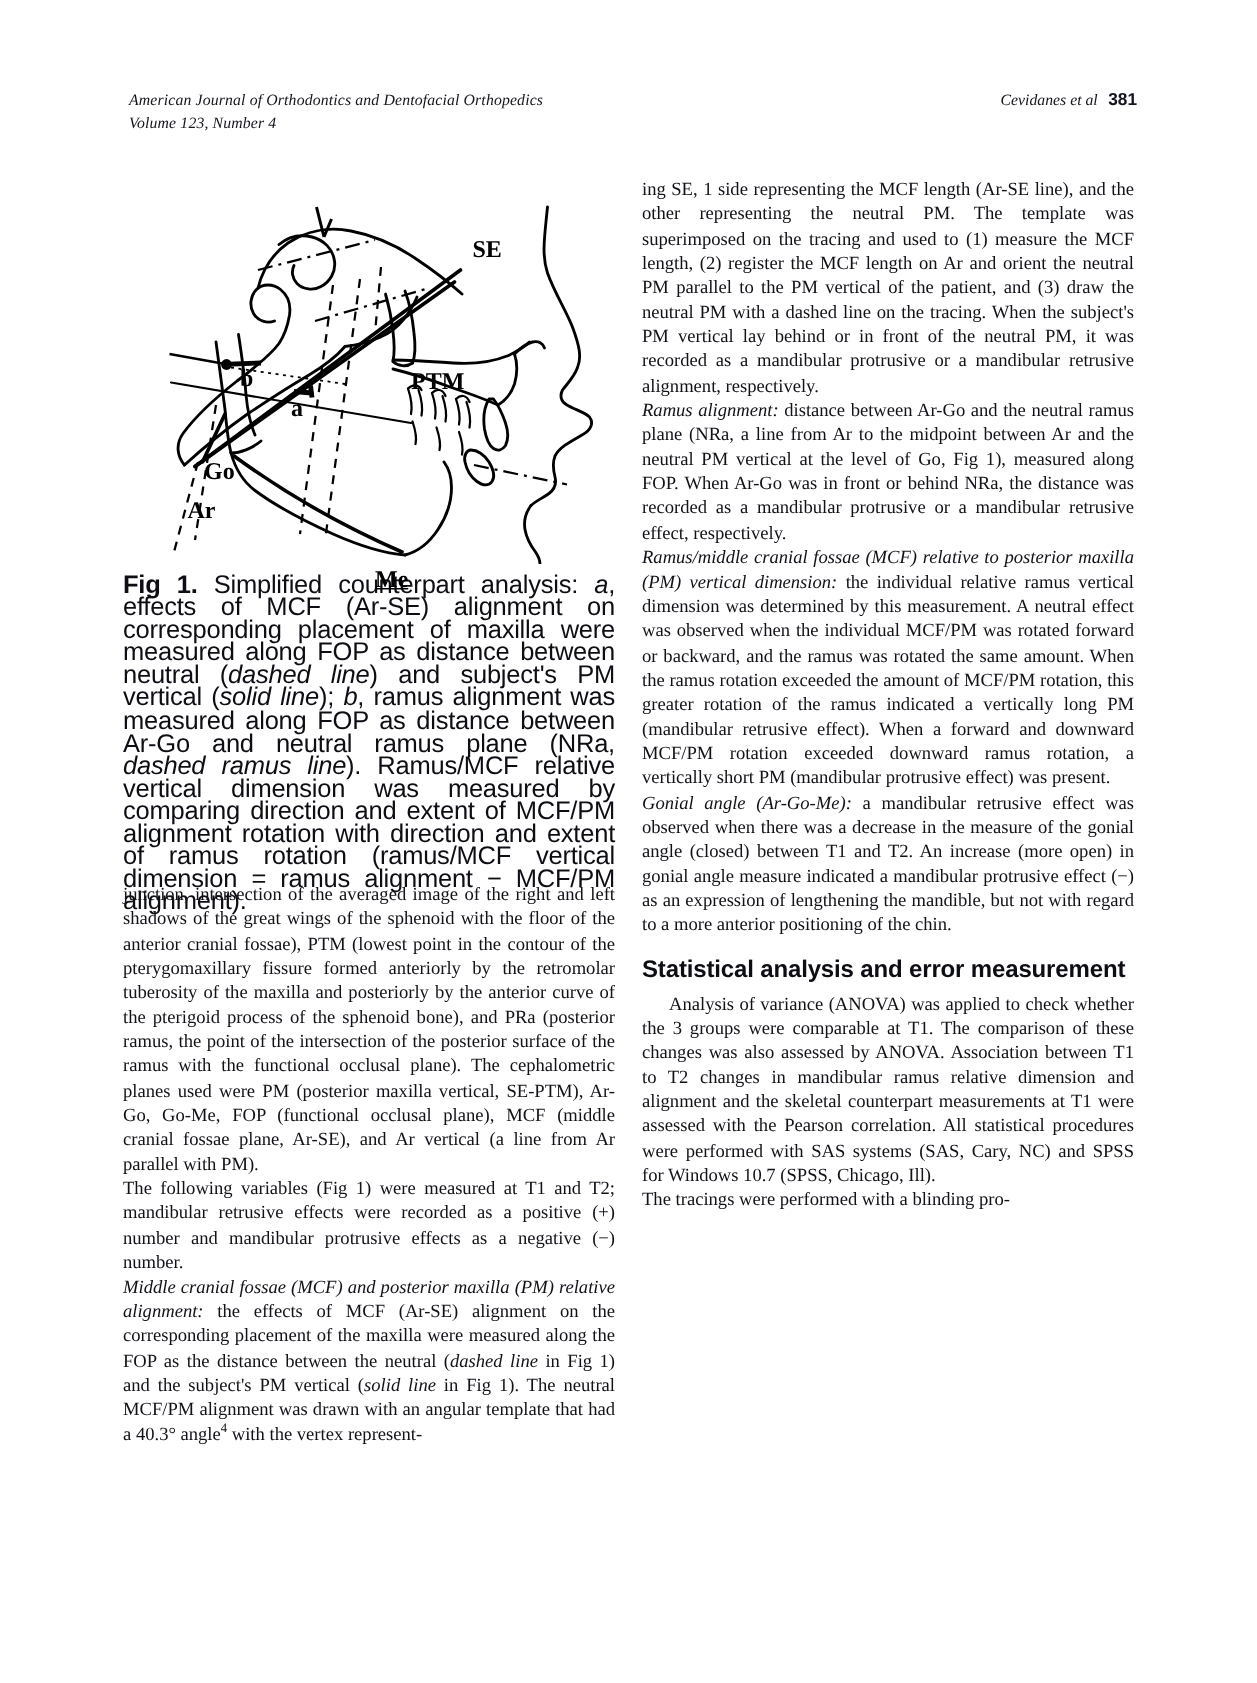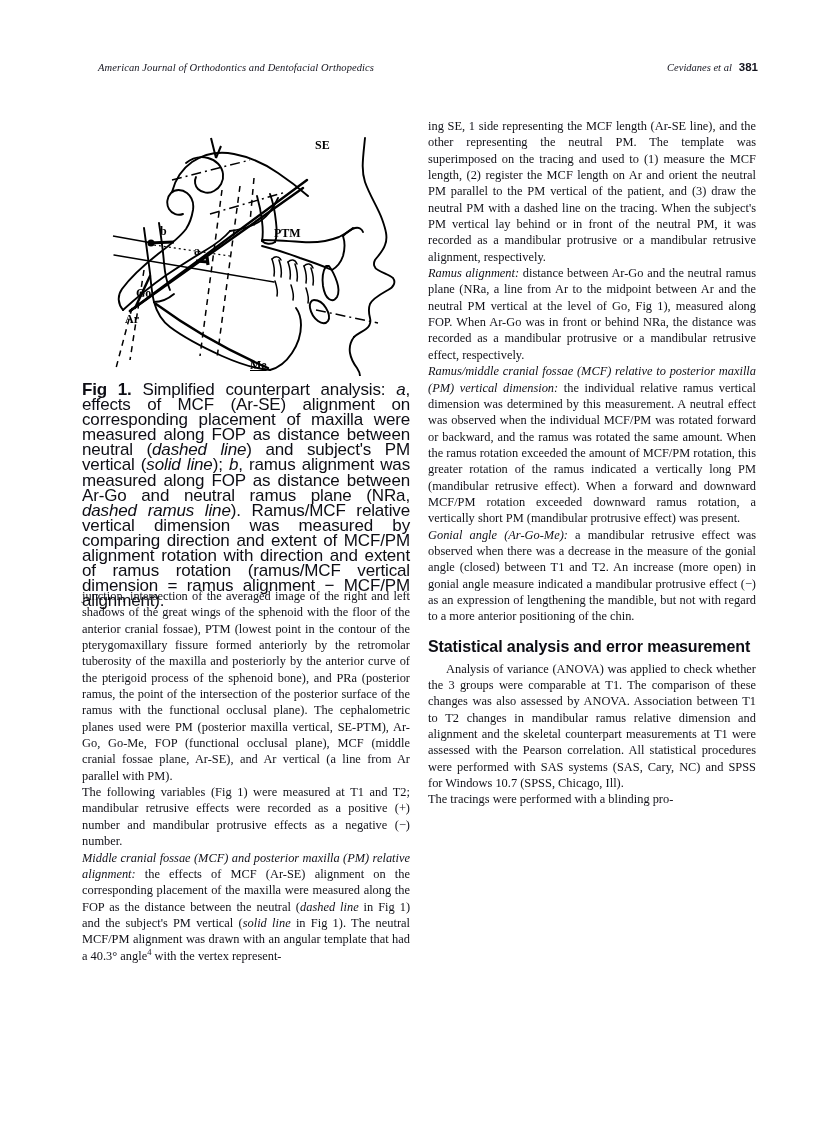--- a/index.html
+++ b/index.html
@@ -27,21 +27,21 @@
   
   .running-head {
     position: absolute;
     left: 82px;
     top: 60px;
     width: 676px;
     height: 34px;
   }
   .rh-left {
     position: absolute;
-    left: 16px; top: 0;
+    left: 4px; top: 0;
     font-family: "Liberation Serif", serif;
     font-style: italic;
     font-size: 10.5px;
     line-height: 15px;
     letter-spacing: 0.1px;
     color: #14141e;
   }
   .rh-left .vol {
     display: block;
   }
@@ -132,40 +132,42 @@
     margin: 6px 0 0 0;
     letter-spacing: -0.15px;
   }
   .fig-caption .fignum {
     font-weight: bold;
   }
 
   .fig-label {
     position: absolute;
     font-family: "Liberation Serif", serif;
-    font-size: 12px;
+    font-size: 16px;
     color: #000;
     font-weight: 600;
+    margin-top: 20px;
   }
 
   .left-body-start {
     position: absolute;
     left: 82px;
     top: 588px;
     width: 328px;
   }
 </style>
 </head>
 <body>
 
 <div class="page">
 
   <div class="running-head">
     <div class="rh-left">
       <span>American Journal of Orthodontics and Dentofacial Orthopedics</span>
+      <span class="vol">Volume 123, Number 4</span>
     </div>
     <div class="rh-right">
       <span class="authors">Cevidanes et al</span><span class="pageno">381</span>
     </div>
   </div>
 
   <div class="figure-block">
     <div class="figure-art">
       <svg viewBox="0 0 328 258" xmlns="http://www.w3.org/2000/svg">
         <g fill="none" stroke="#000" stroke-width="1.9" stroke-linecap="round" stroke-linejoin="round">

